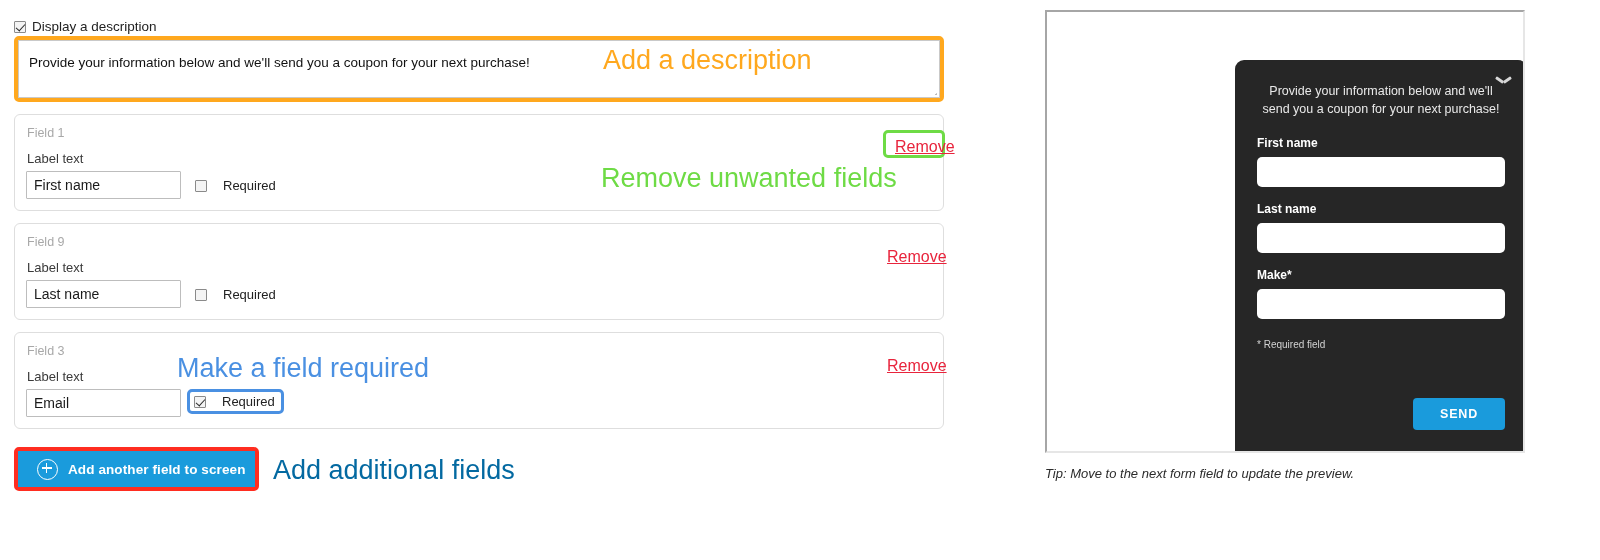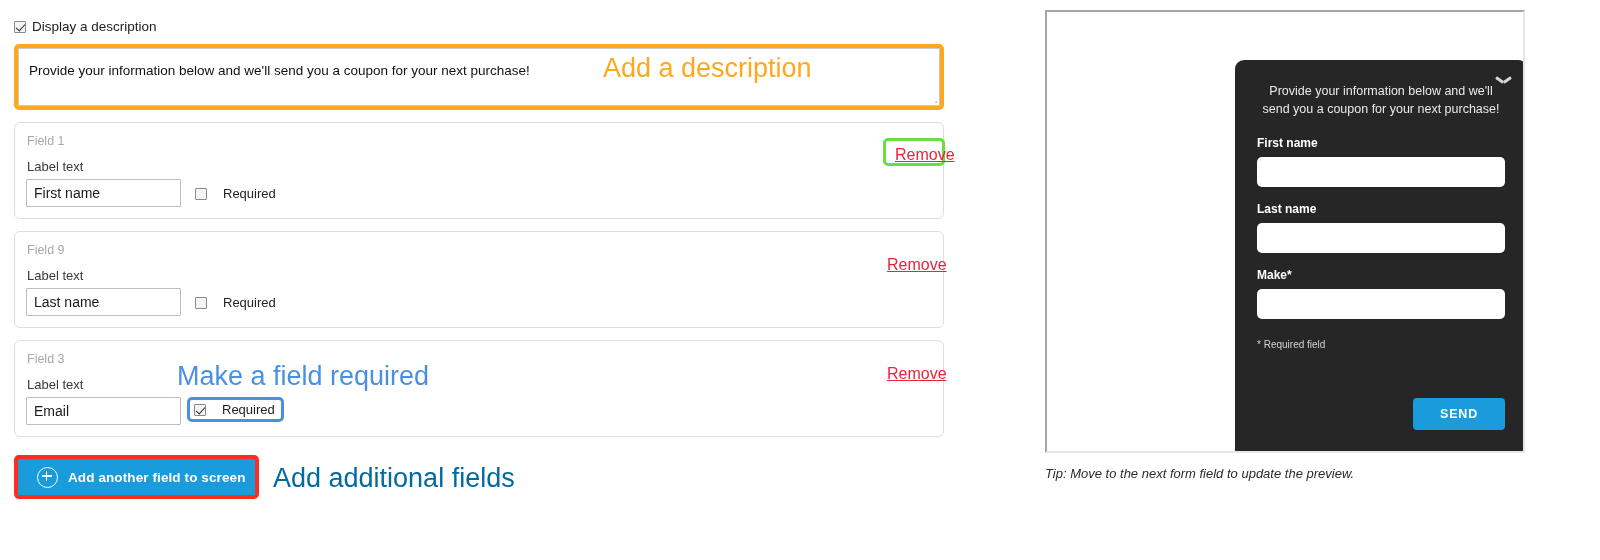--- a/index.html
+++ b/index.html
@@ -22,21 +22,21 @@
     top: 18px;
     width: 930px;
   }
 
   
   .display-desc-row {
     display: flex;
     align-items: center;
     gap: 6px;
     height: 18px;
-    margin-bottom: 8px;
+    margin-bottom: 0;
   }
   .cbox {
     width: 12px;
     height: 12px;
     box-sizing: border-box;
     border: 1px solid #8a8a8a;
     background: #f4f4f4;
     border-radius: 1px;
     display: inline-block;
     position: relative;
@@ -369,20 +369,21 @@
   <div class="field-card">
     <div class="field-index">Field 1</div>
     <div class="field-label-caption">Label text</div>
     <input class="field-input" type="text" value="First name" style="">
     <div class="req-wrap">
       <span class="cbox"></span>
       <span class="req-label">Required</span>
     </div>
     <div class="remove-highlight" style="left:868px; top:15px; width:62px; height:28px;"></div>
     <a class="remove-link" href="#" style="left:880px; top:23px;">Remove</a>
+    <div class="annot annot-green" style="left:586px; top:48px;">Remove unwanted fields</div>
   </div>
 
   <div class="field-card">
     <div class="field-index">Field 9</div>
     <div class="field-label-caption">Label text</div>
     <input class="field-input" type="text" value="Last name" style="">
     <div class="req-wrap">
       <span class="cbox"></span>
       <span class="req-label">Required</span>
     </div>

